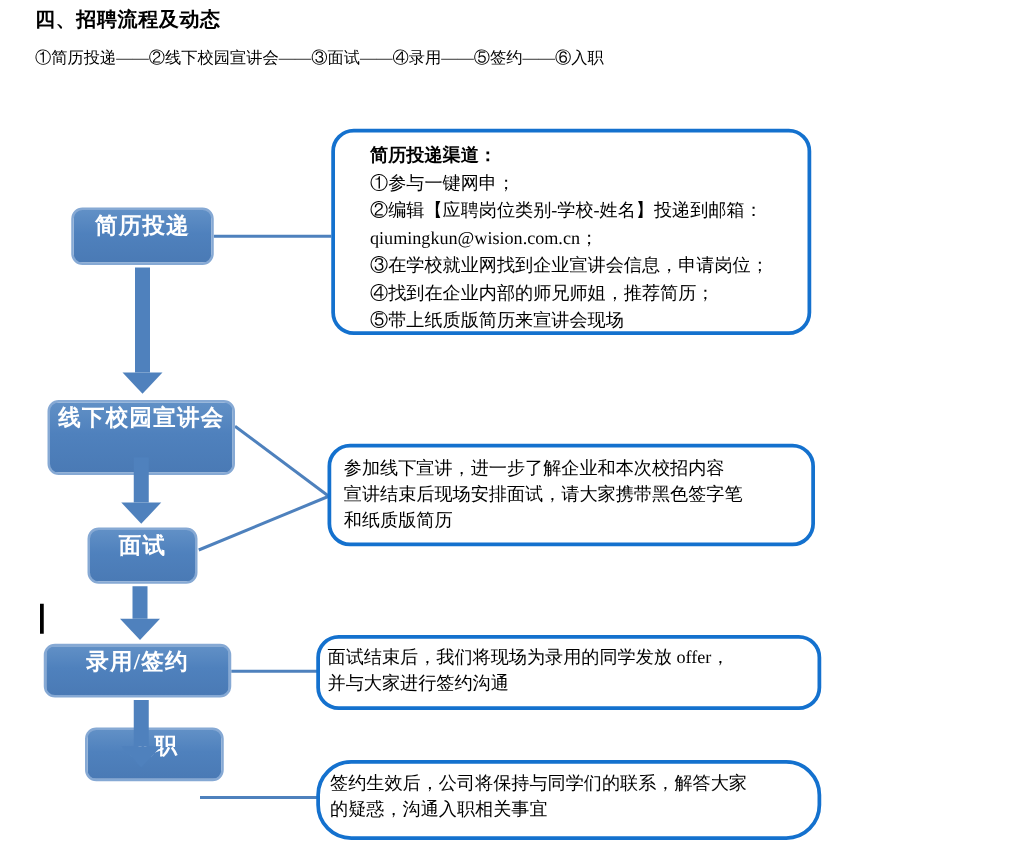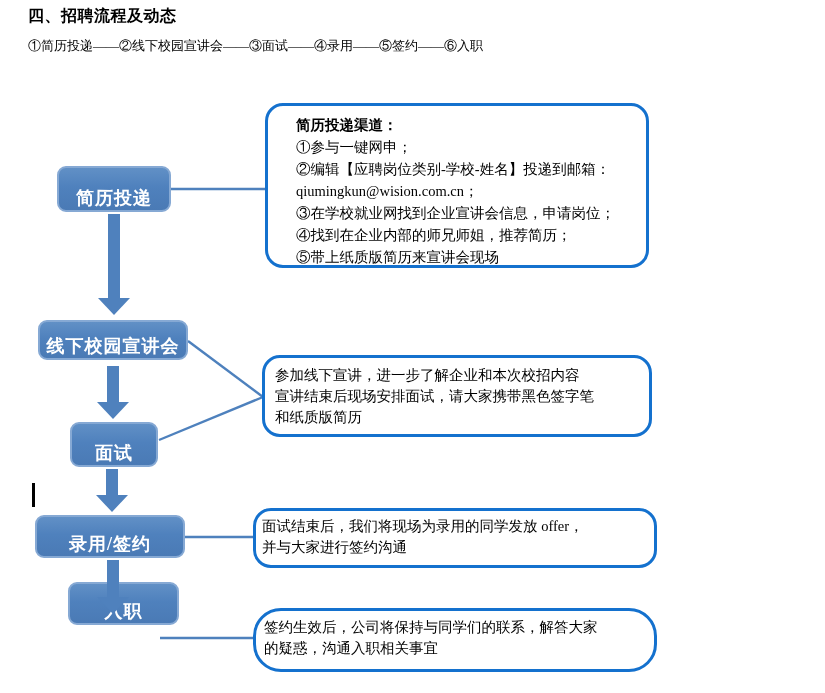--- a/index.html
+++ b/index.html
@@ -8,21 +8,21 @@
     font-family:"Liberation Serif","DejaVu Serif",serif;color:#000;
   }
   .abs{position:absolute;}
   
   .doc-title{left:28px;top:6px;font-size:16px;font-weight:bold;letter-spacing:0.5px;}
   .doc-subtitle{left:28px;top:37px;font-size:13px;}
   
   .flow-box{
     background:linear-gradient(180deg,#6190c6 0%,#4f81bd 45%,#4a7ab5 100%);
     border:2px solid #86a9d4;border-radius:9px;
-    display:flex;align-items:flex-end;justify-content:center;
+    display:flex;align-items:flex-start;justify-content:center;
     color:#ffffff;font-weight:bold;font-size:18px;
     box-sizing:border-box;letter-spacing:1px;
   }
   
   .block-arrow{width:32px;}
   .block-arrow .shaft{margin:0 auto;width:12px;height:calc(100% - 17px);background:#4f81bd;}
   .block-arrow .head{
     width:0;height:0;margin:0 auto;
     border-left:16px solid transparent;border-right:16px solid transparent;
     border-top:17px solid #4f81bd;
@@ -53,21 +53,21 @@
   <line x1="171" y1="189" x2="265" y2="189" stroke="#4e81bd" stroke-width="2.4"></line>
   <line x1="188" y1="341" x2="263" y2="397" stroke="#4e81bd" stroke-width="2.4"></line>
   <line x1="159" y1="440" x2="263" y2="397" stroke="#4e81bd" stroke-width="2.4"></line>
   <line x1="185" y1="537" x2="255" y2="537" stroke="#4e81bd" stroke-width="2.4"></line>
   <line x1="160" y1="638" x2="255" y2="638" stroke="#4e81bd" stroke-width="2.4"></line>
 </svg>
 
 <div class="abs flow-box" style="left:57px;top:166px;width:114px;height:46px">
   <span>简历投递</span>
 </div>
-<div class="abs flow-box" style="left:38px;top:320px;width:150px;height:40px">
+<div class="abs flow-box" style="left:38px;top:320px;width:150px;height:60px">
   <span>线下校园宣讲会</span>
 </div>
 <div class="abs flow-box" style="left:70px;top:422px;width:88px;height:45px">
   <span>面试</span>
 </div>
 <div class="abs flow-box" style="left:35px;top:515px;width:150px;height:43px">
   <span>录用/签约</span>
 </div>
 <div class="abs flow-box" style="left:68px;top:582px;width:111px;height:43px">
   <span>入职</span>

